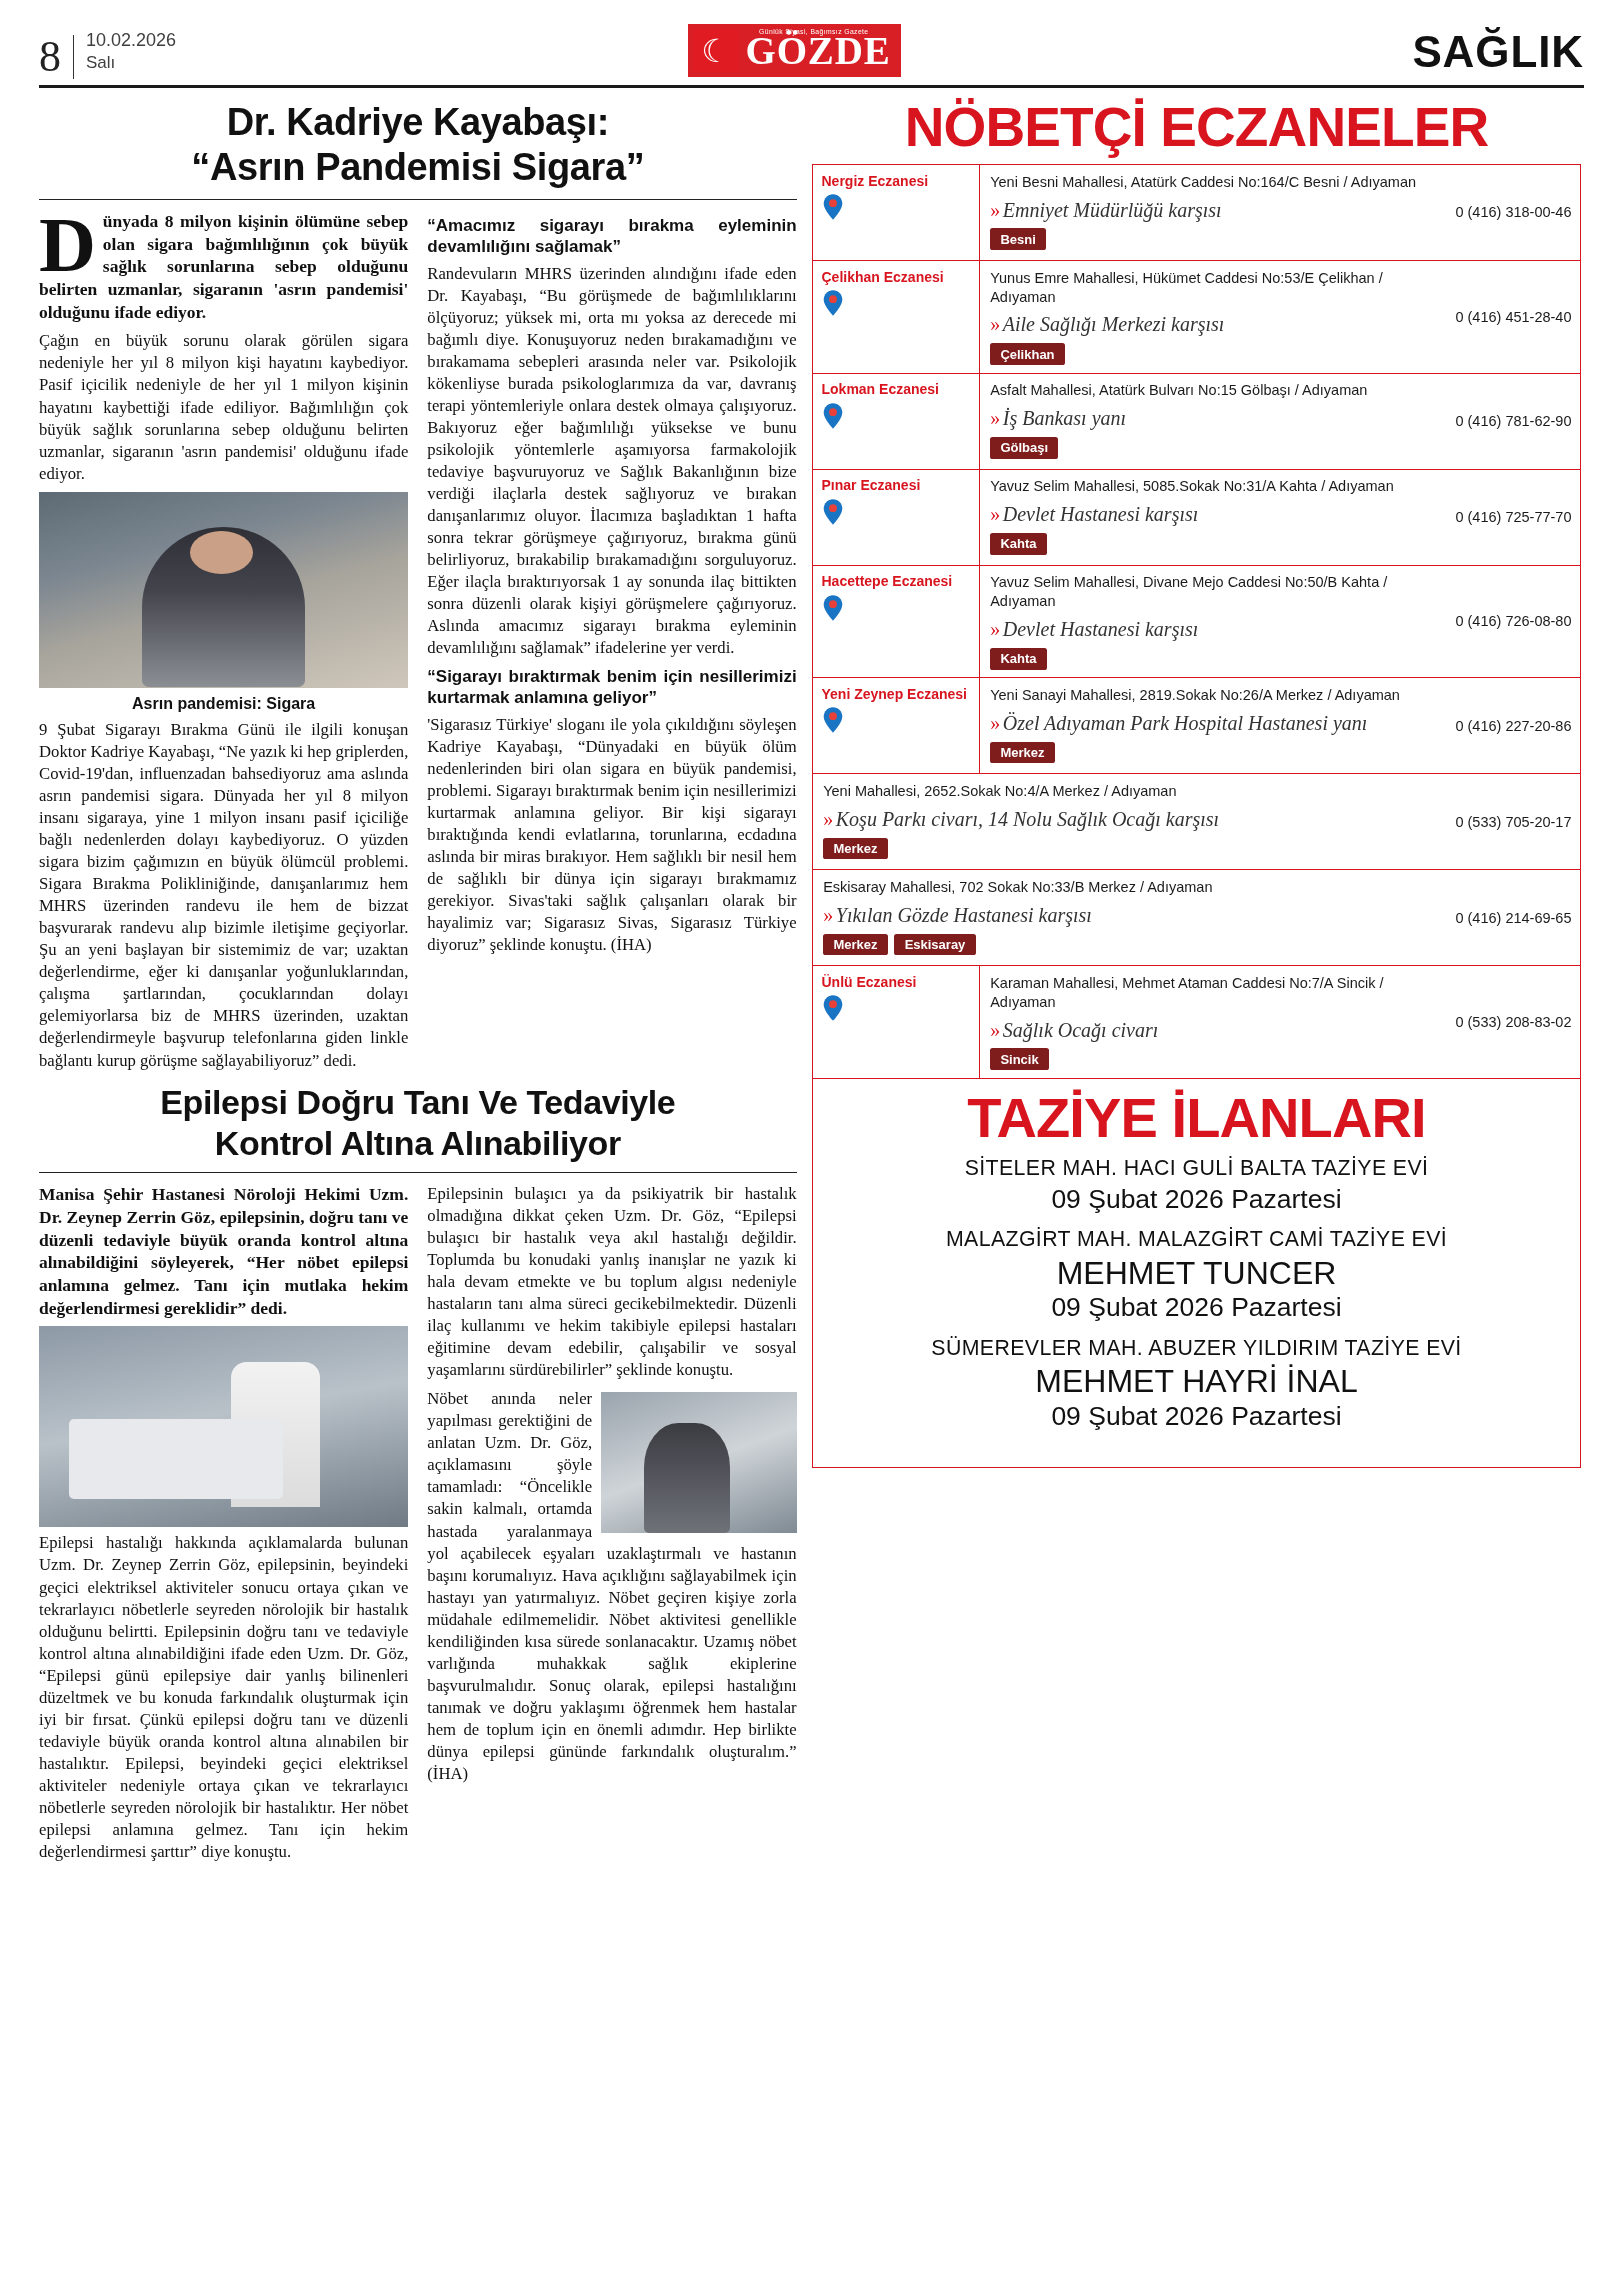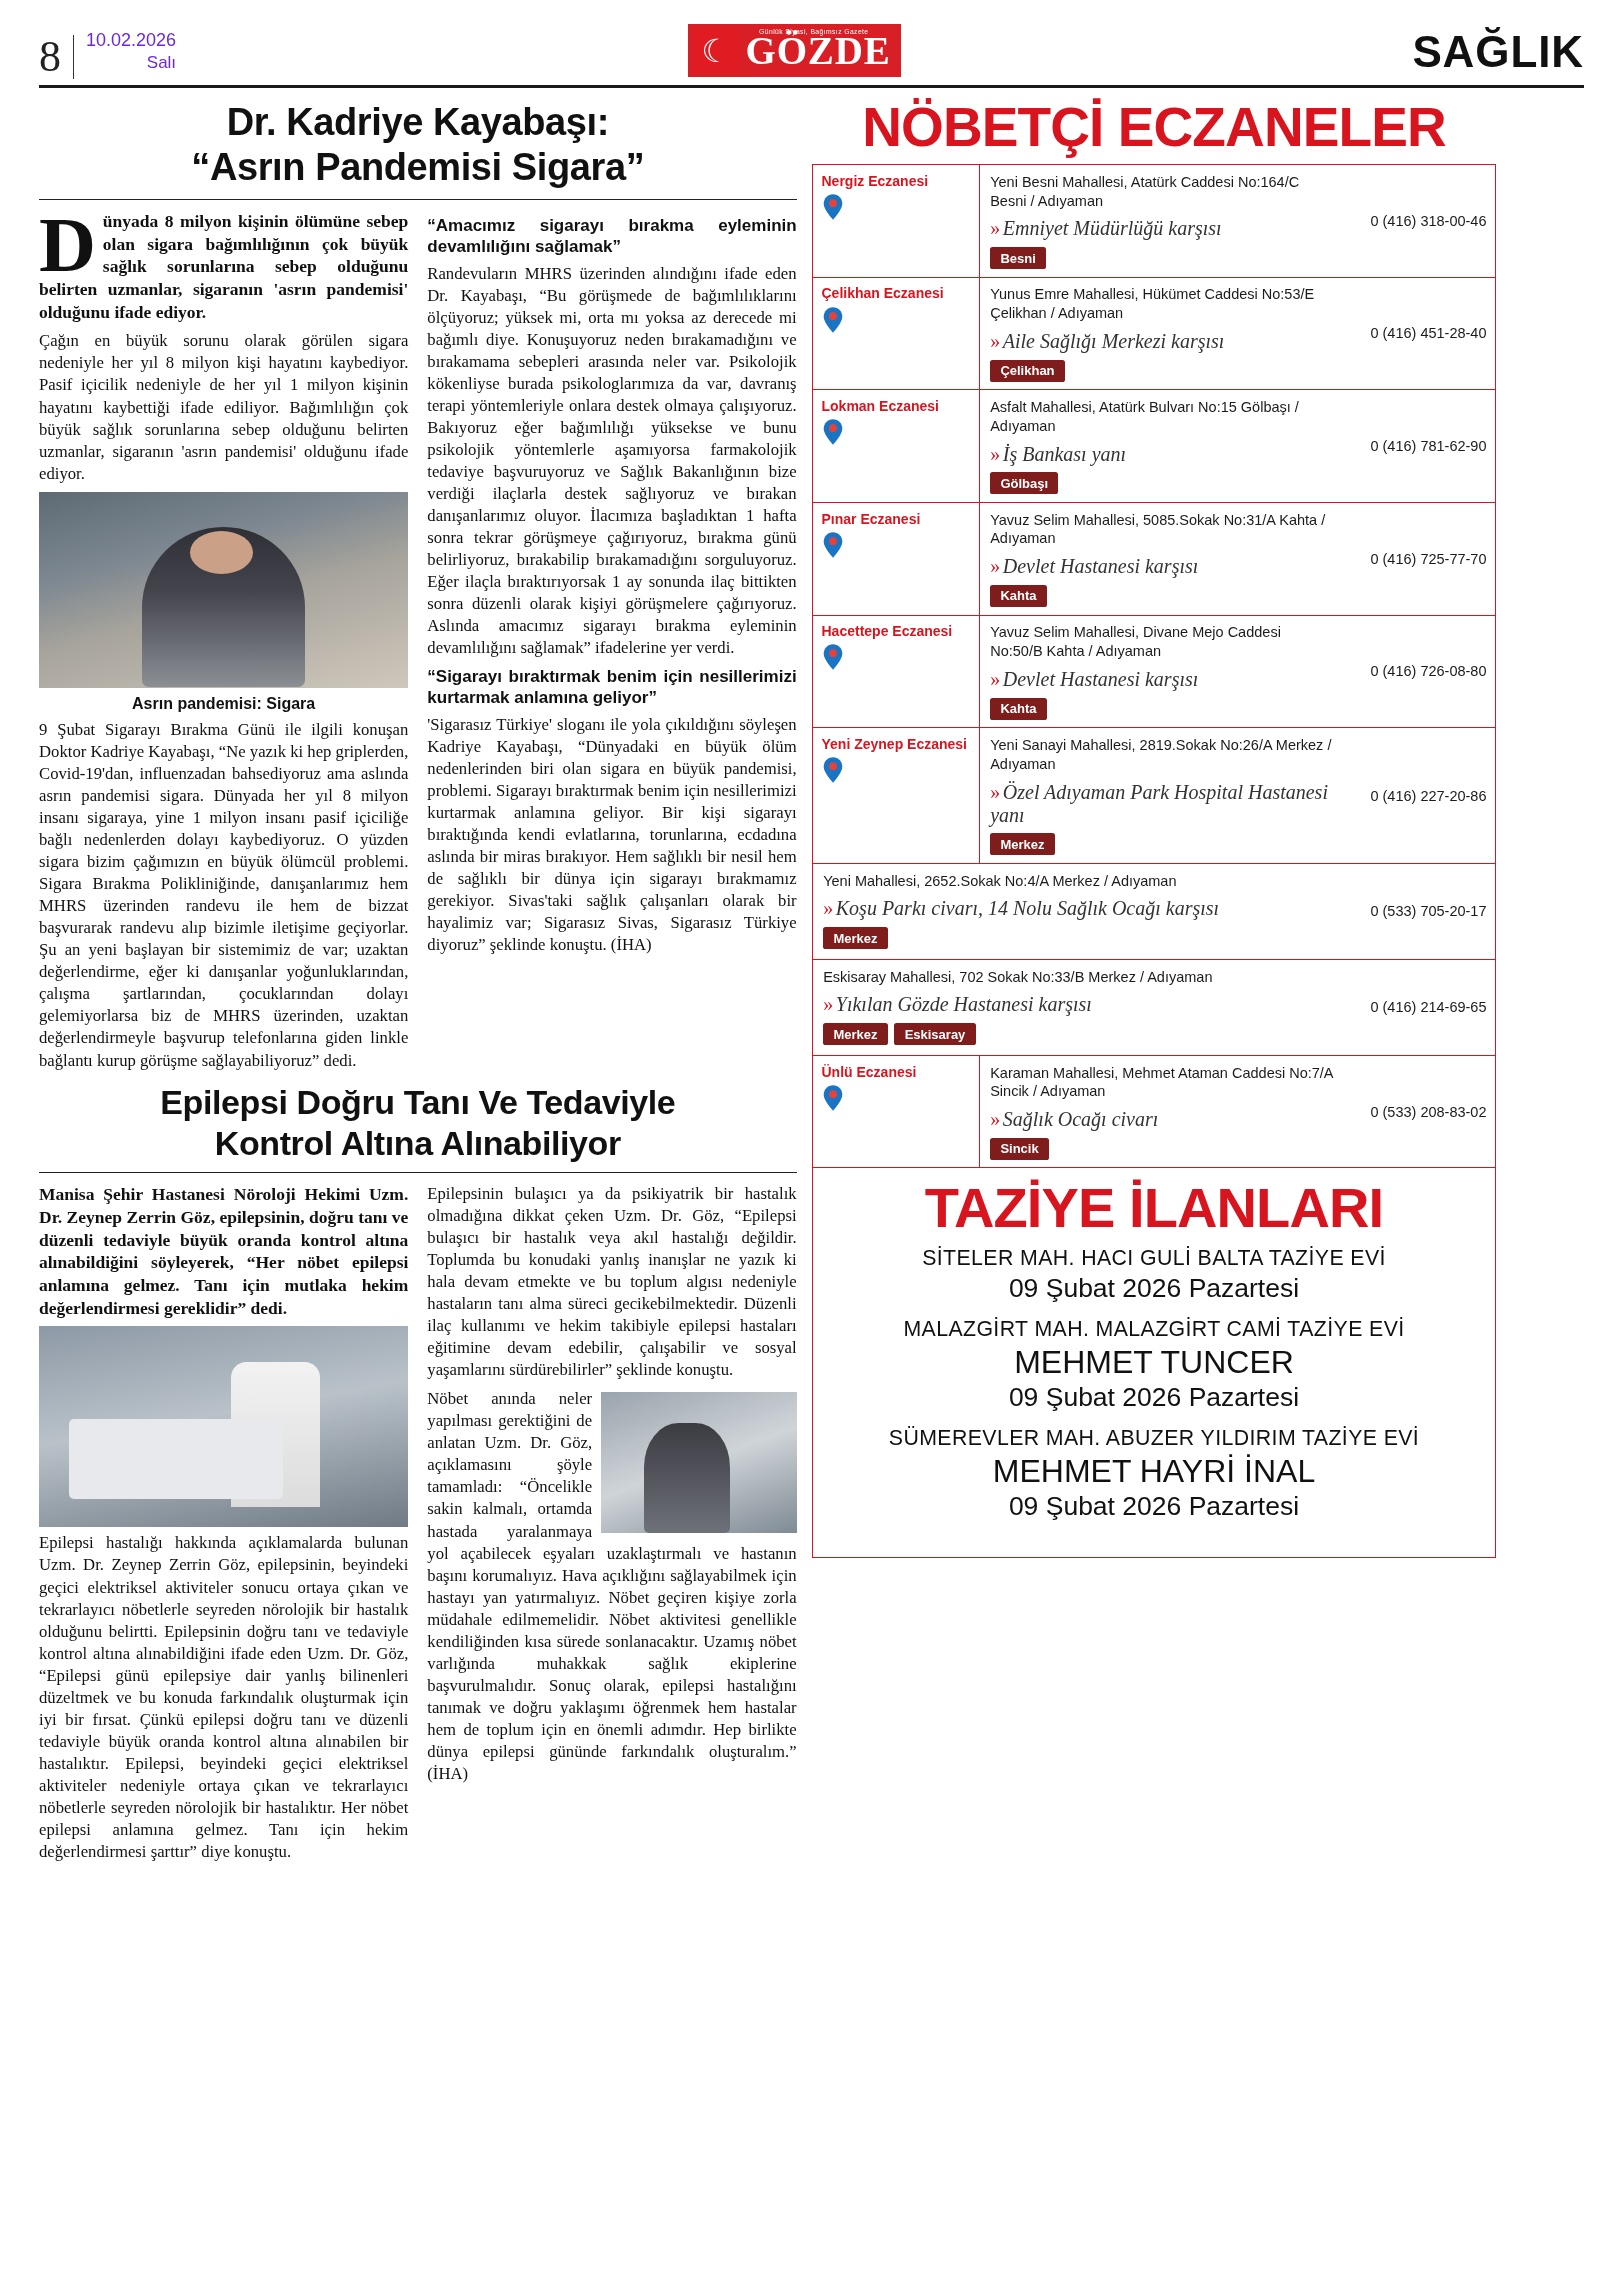--- a/index.html
+++ b/index.html
@@ -33,23 +33,22 @@
     line-height:1;
     padding-right:12px;
     border-right:1.7px solid #333;
     margin-right:12px;
     color:#222;
   }
   .dateblock{
     font-family:"Liberation Sans", sans-serif;
     font-size:18px;
     line-height:1.35;
-    color:#6d28d9;
+    color:#404040;
     padding-bottom:3.4px;
-    text-align:right;
   }
   .dateblock .d2{font-size:17px;}
   .logo-wrap{
     flex:1;
     display:flex;
     justify-content:center;
     align-items:flex-end;
     padding-bottom:1.7px;
   }
   .logo{
@@ -103,21 +102,21 @@
     display:flex;
     gap:0px;
     margin-top:12px;
   }
   .left-col{
     width:773px;
     padding-right:15.4px;
     box-sizing:border-box;
   }
   .right-col{
-    width:684px;
+    width:769px;
     box-sizing:border-box;
   }
 
   
   .headline1{
     text-align:center;
     font-family:"Liberation Sans", sans-serif;
     font-weight:bold;
     font-size:38px;
     line-height:1.18;

